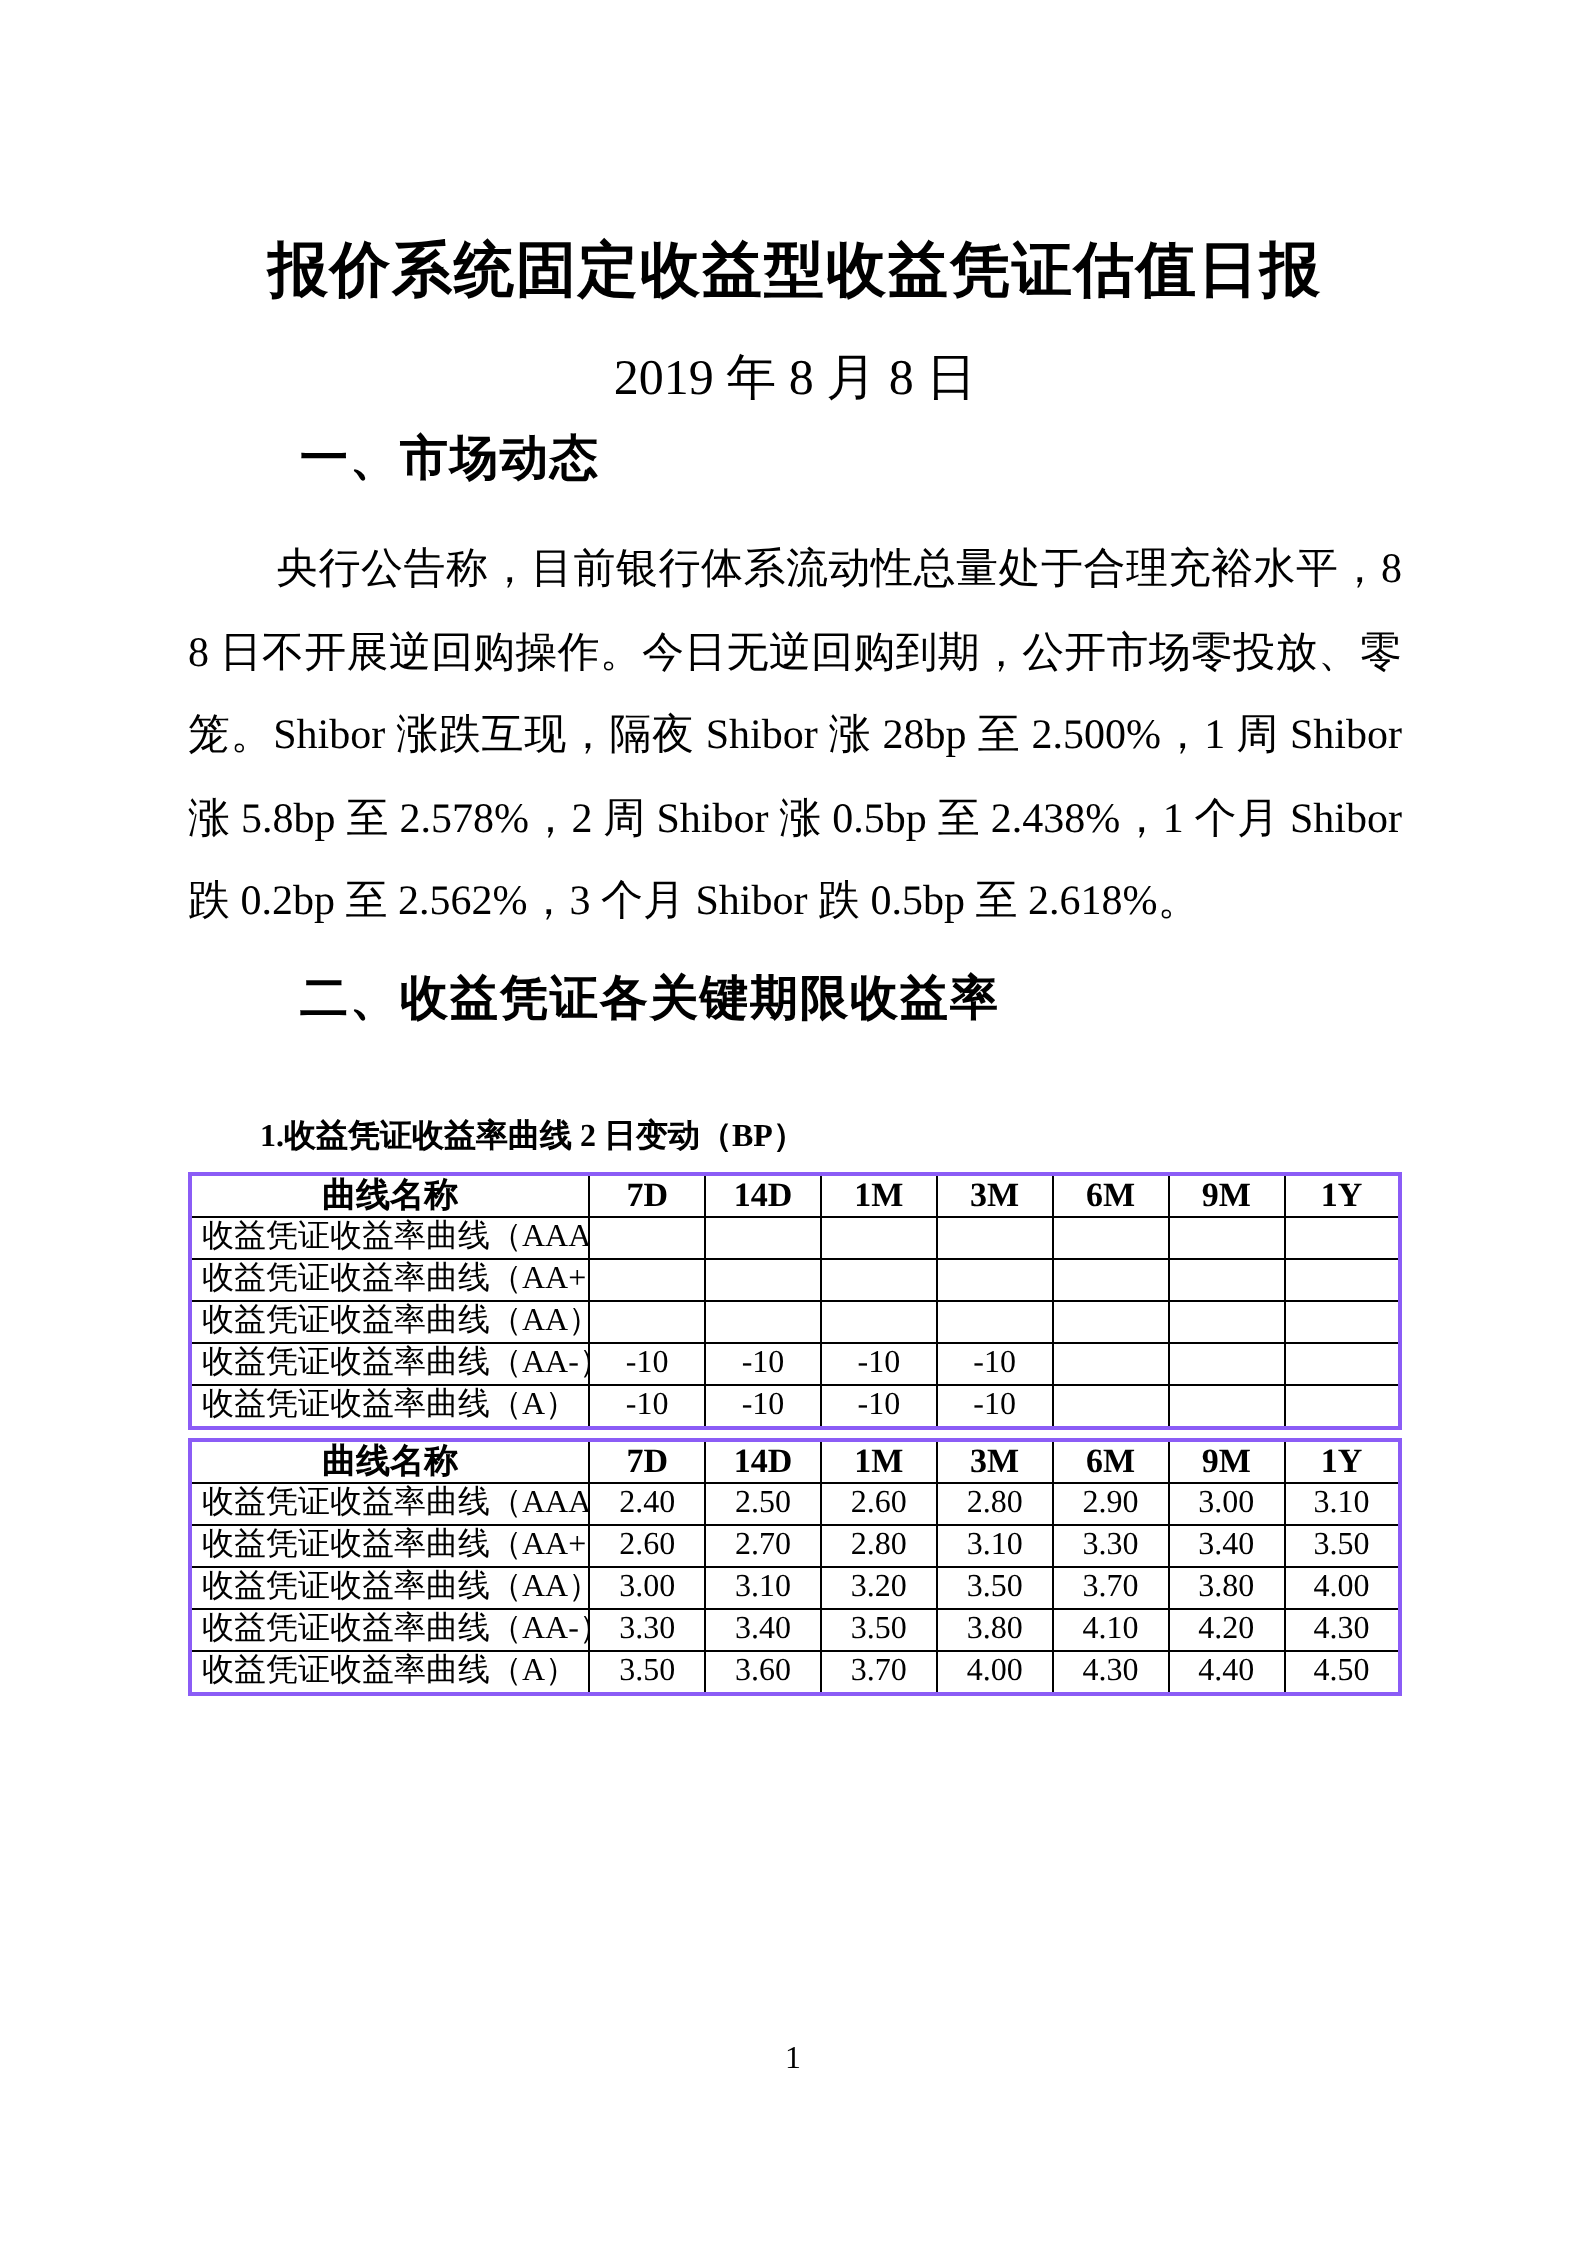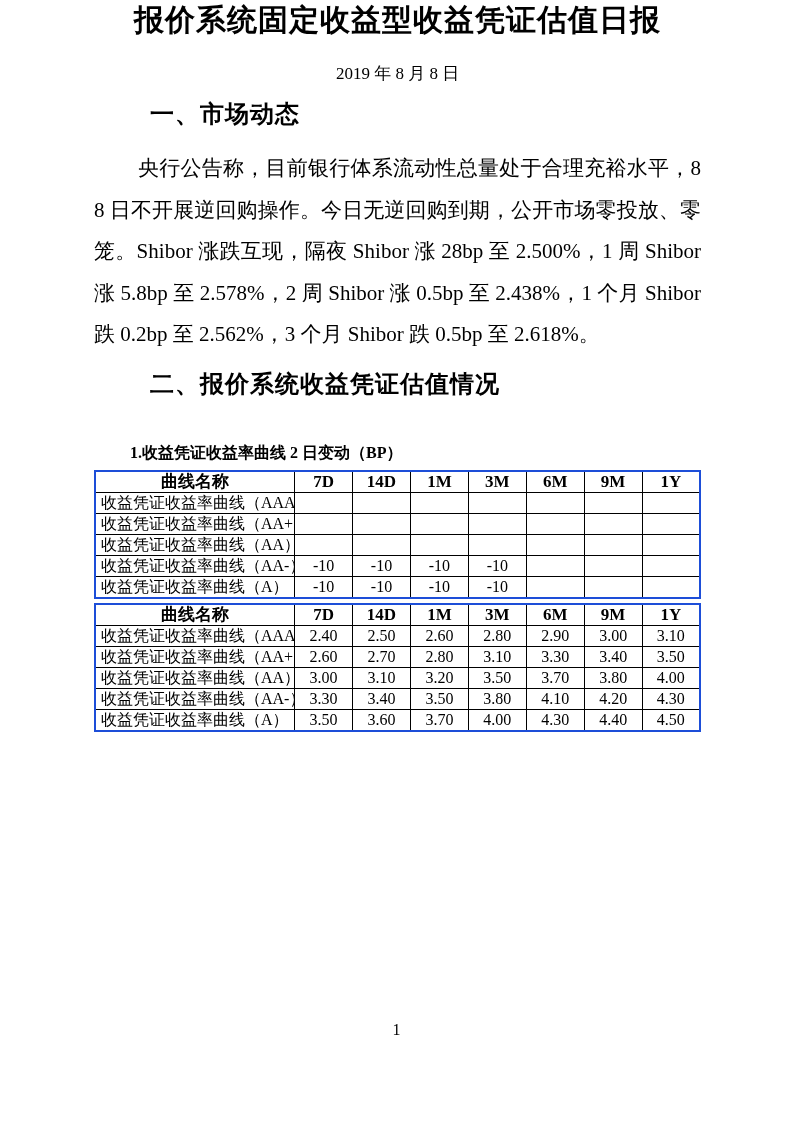--- a/index.html
+++ b/index.html
@@ -9,31 +9,32 @@
     height: 1122px;
     background: #ffffff;
     color: #000000;
     font-family: "Liberation Serif", "DejaVu Serif", serif;
     overflow: hidden;
     margin: 0 auto;
   }
   .content { padding: 0 92px 0 94px; }
 
   .doc-title {
+    margin-top: 116px;
     text-align: center;
     font-family: "Liberation Sans", "DejaVu Sans", sans-serif;
     font-weight: bold;
     font-size: 30px;
     line-height: 40px;
     letter-spacing: 1px;
   }
   .doc-date {
     margin-top: 20px;
     text-align: center;
-    font-size: 17px;
+    font-size: 25px;
     line-height: 28px;
   }
   .sec-heading {
     font-family: "Liberation Sans", "DejaVu Sans", sans-serif;
     font-weight: bold;
     font-size: 24px;
     line-height: 32px;
     margin-left: 56px;
     letter-spacing: 1px;
   }
@@ -57,21 +58,21 @@
     line-height: 26px;
     margin: 40px 0 0 36px;
   }
   .tbl-caption.second { margin-top: 22px; }
 
   table.data-table {
     width: 100%;
     border-collapse: collapse;
     table-layout: fixed;
     margin-top: 4px;
-    border: 2px solid #1d4ed8;
+    border: 2px solid #8b5cf6;
   }
   table.data-table th, table.data-table td {
     border: 1px solid #000;
     height: 20px;
     padding: 0;
     text-align: center;
     font-size: 16px;
     line-height: 20px;
     font-family: "Liberation Serif", "DejaVu Serif", serif;
     overflow: hidden;
@@ -103,21 +104,21 @@
     <div class="sec-heading h-market">一、市场动态</div>
 
     <div class="para">
         <div class="para-line first">央行公告称，目前银行体系流动性总量处于合理充裕水平，8 月</div>
         <div class="para-line">8 日不开展逆回购操作。今日无逆回购到期，公开市场零投放、零回</div>
         <div class="para-line">笼。Shibor 涨跌互现，隔夜 Shibor 涨 28bp 至 2.500%，1 周 Shibor</div>
         <div class="para-line">涨 5.8bp 至 2.578%，2 周 Shibor 涨 0.5bp 至 2.438%，1 个月 Shibor</div>
         <div class="para-line last">跌 0.2bp 至 2.562%，3 个月 Shibor 跌 0.5bp 至 2.618%。</div>
       </div>
 
-    <div class="sec-heading h-valuation">二、报价系统收益凭证估值情况</div>
+    <div class="sec-heading h-valuation">二、收益凭证各关键期限收益率</div>
 
     <div class="tbl-caption">1.收益凭证收益率曲线 2 日变动（BP）</div>
 
     <table class="data-table" data-table="tables.0">
         <colgroup>
           <col style="width: 33%;">
           <col style="width: 9.57143%;">
           <col style="width: 9.57143%;">
           <col style="width: 9.57143%;">
           <col style="width: 9.57143%;">

